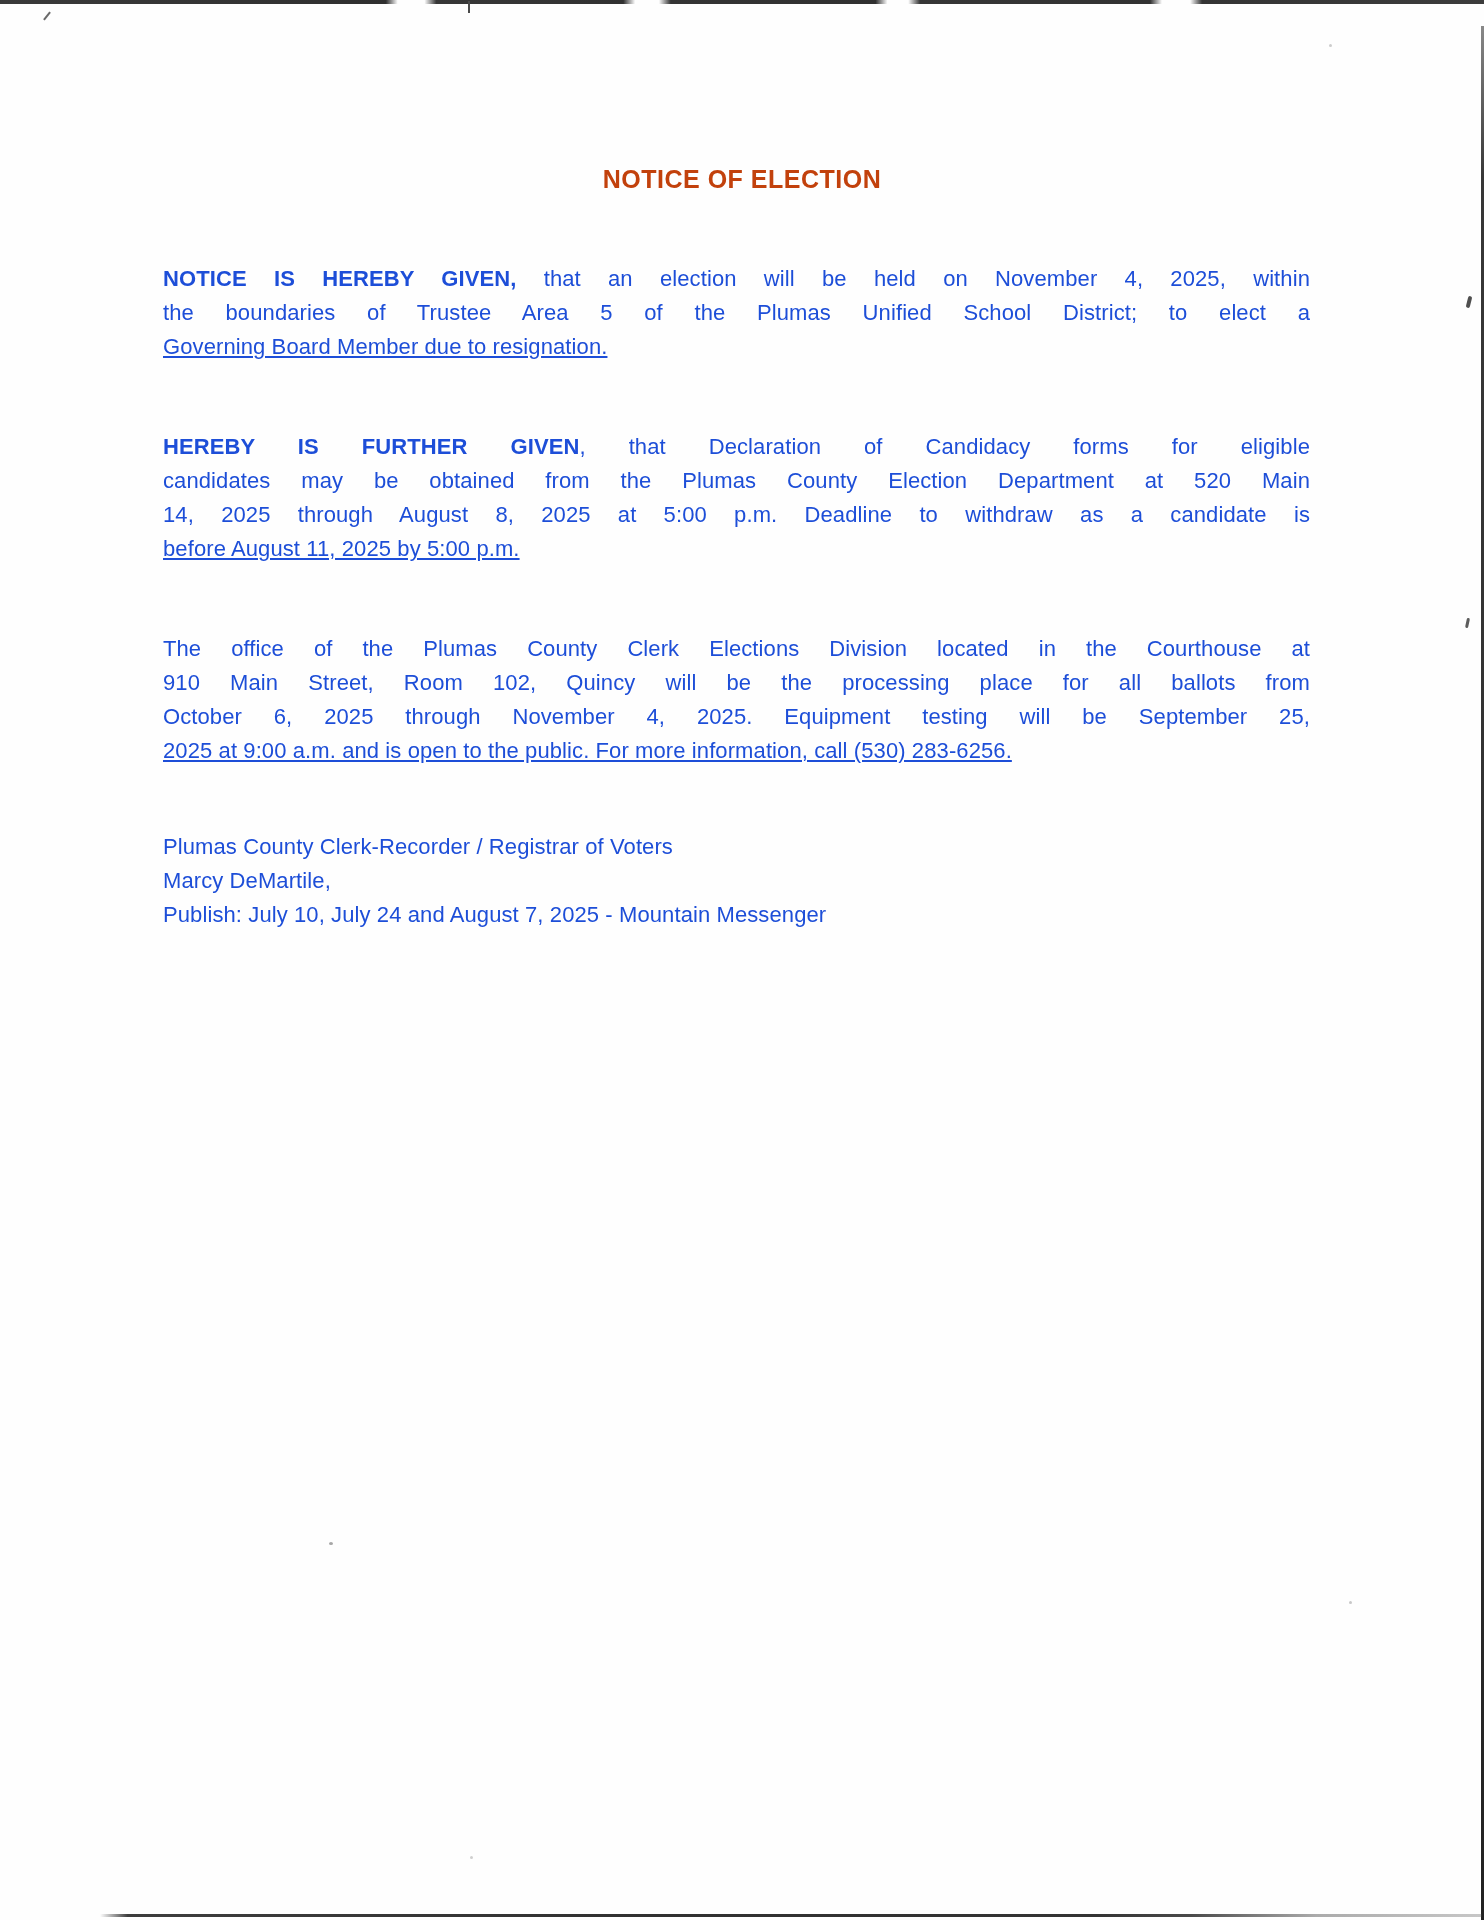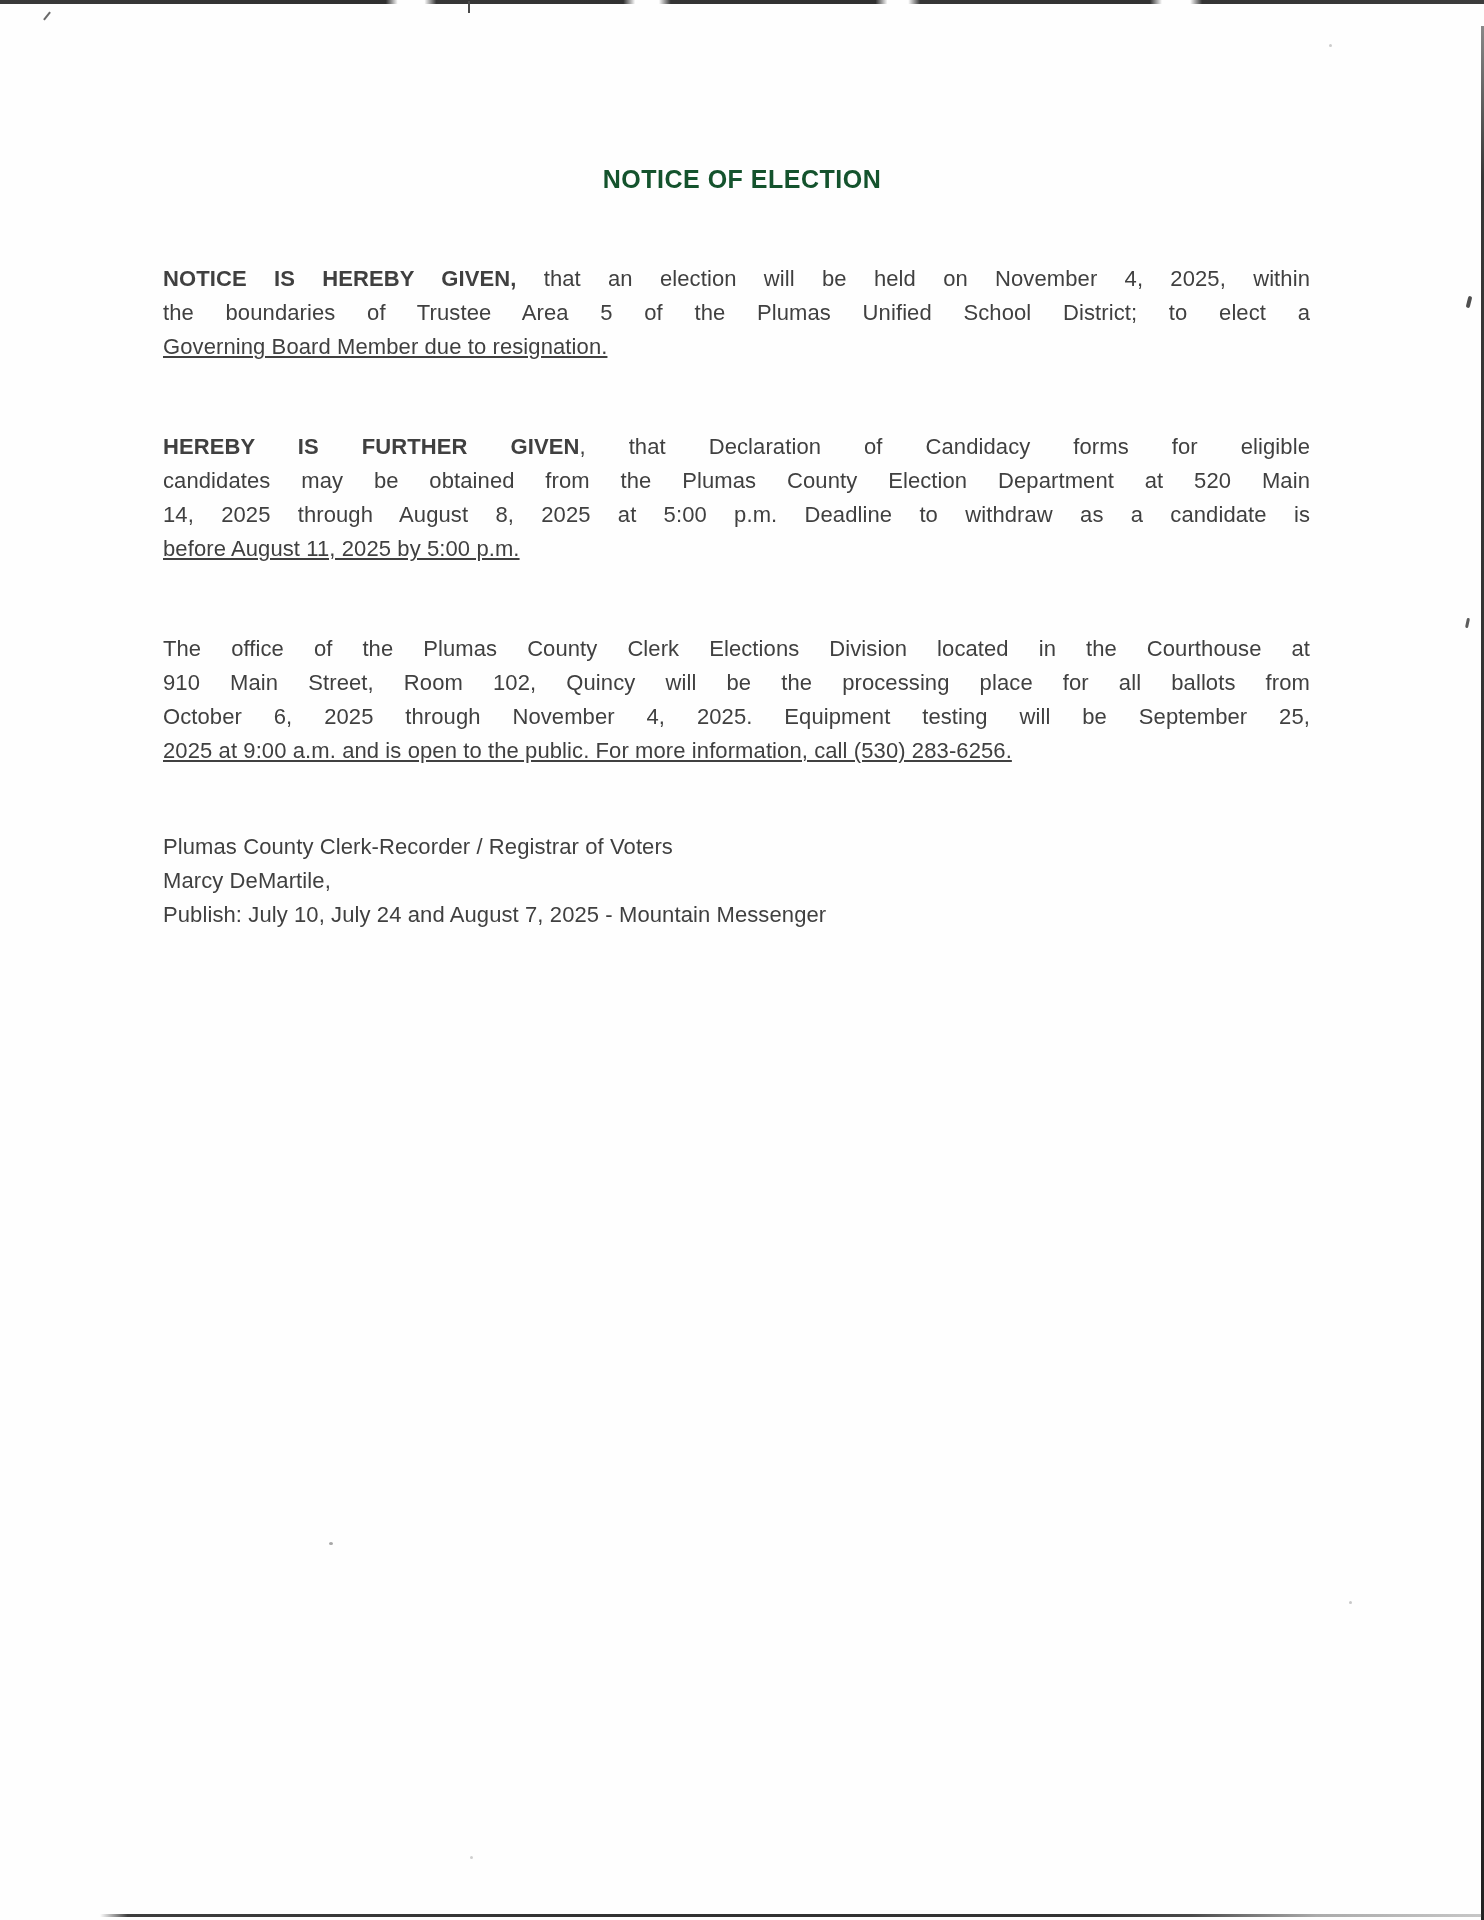--- a/index.html
+++ b/index.html
@@ -83,27 +83,27 @@
 
   
   .doc-title {
     position: absolute;
     top: 165px; left: 0;
     width: 100%;
     text-align: center;
     font-size: 25px;
     font-weight: 700;
     letter-spacing: 0.5px;
-    color: #14532d;
+    color: #c2410c;
   }
   .content {
     position: absolute;
     top: 262px; left: 163px;
     width: 1147px;
-    color: #404040;
+    color: #1d4ed8;
     font-size: 22px;
     line-height: 34px;
     letter-spacing: 0.1px;
   }
   .para {
     margin: 0 0 66px 0;
   }
   .para:last-child {
     margin-bottom: 62px;
   }

